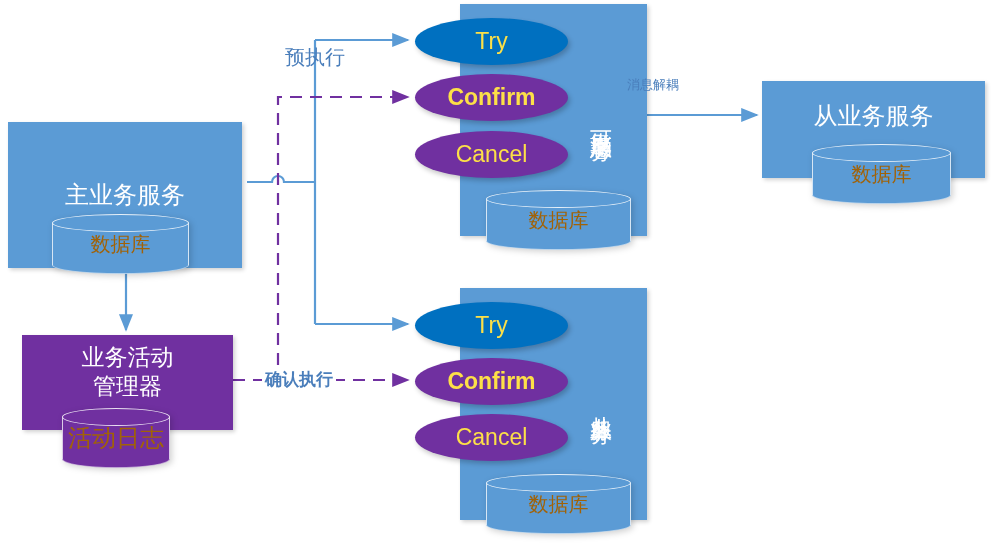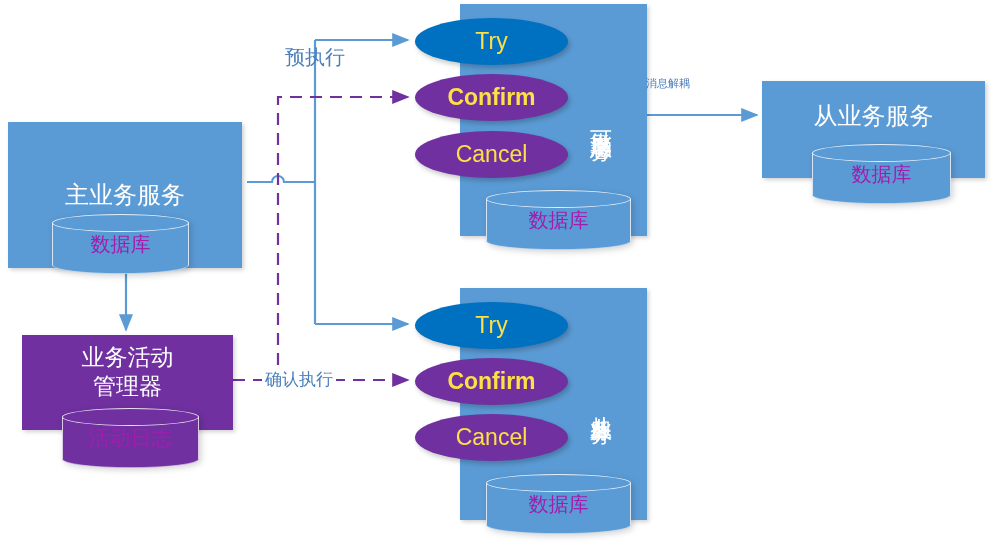--- a/index.html
+++ b/index.html
@@ -75,21 +75,21 @@
   .cyl .bot { bottom: 0; border: 1px solid rgba(255,255,255,0.55); }
   .cyl.blue   .body, .cyl.blue   .top, .cyl.blue   .bot { background: #5B9BD5; }
   .cyl.purple .body, .cyl.purple .top, .cyl.purple .bot { background: #7030A0; }
   .cyl .cap-text {
     position: absolute;
     left: 0; right: 0;
     top: 9px; bottom: 9px;
     display: flex;
     align-items: center;
     justify-content: center;
-    color: #a21caf;
+    color: #a16207;
     z-index: 3;
   }
 
   
   .ell {
     position: absolute;
     box-sizing: border-box;
     border-radius: 50%;
     display: flex;
     align-items: center;
@@ -166,21 +166,21 @@
     <div class="bot"></div>
     <div class="body"></div>
     <div class="top"></div>
     <div class="cap-text">数据库</div>
   </div>
 
   <div class="box purple" style="left:22px; top:335px; width:211px; height:95px; font-size:23px; align-items:flex-start; padding-top:8px;">
     <span class="box-label">业务活动
 管理器</span>
   </div>
-  <div class="cyl purple" style="left:62px; top:408px; width:137px; height:60px; font-size:21px;">
+  <div class="cyl purple" style="left:62px; top:408px; width:108px; height:60px; font-size:24px;">
     <div class="bot"></div>
     <div class="body"></div>
     <div class="top"></div>
     <div class="cap-text">活动日志</div>
   </div>
 
   <div class="box blue" style="left:460px; top:4px; width:187px; height:232px;"></div>
   <div class="vert" style="left:576px; top:14px; width:40px; height:210px; font-size:22px;">可靠消息服务</div>
 
   <div class="ell try" style="left:415px; top:18px; width:153px; height:47px; font-size:23px;">
@@ -225,17 +225,17 @@
   </div>
   <div class="cyl blue" style="left:812px; top:144px; width:139px; height:60px; font-size:20px;">
     <div class="bot"></div>
     <div class="body"></div>
     <div class="top"></div>
     <div class="cap-text">数据库</div>
   </div>
 
   <div class="conn-label" style="left:285px; top:44px; font-size:20px;">预执行</div>
 
-  <div class="conn-label" style="left:262px; top:368px; font-size:17px; background:#ffffff; padding:0 3px;">确认执行</div>
-
-  <div class="conn-label" style="left:646px; top:76px; font-size:11px;font-family:Liberation Serif, serif;">消息解耦</div>
+  <div class="conn-label" style="left:262px; top:368px; font-size:17px; background:#ffffff; padding:0 3px;font-weight:bold;">确认执行</div>
+
+  <div class="conn-label" style="left:627px; top:76px; font-size:13px;font-family:Liberation Serif, serif;">消息解耦</div>
 
 </div>
 
 </body></html>

